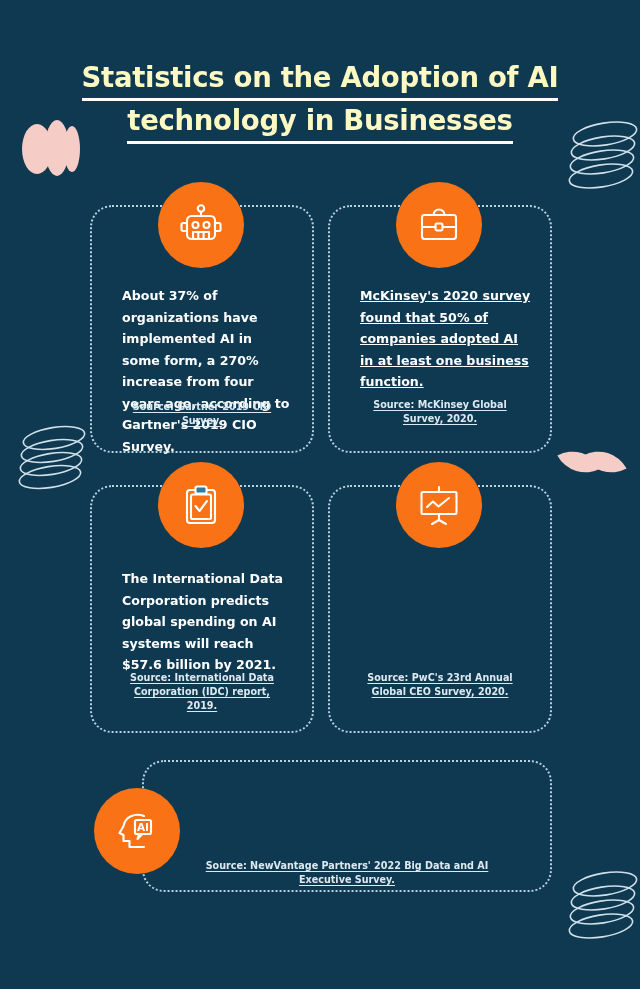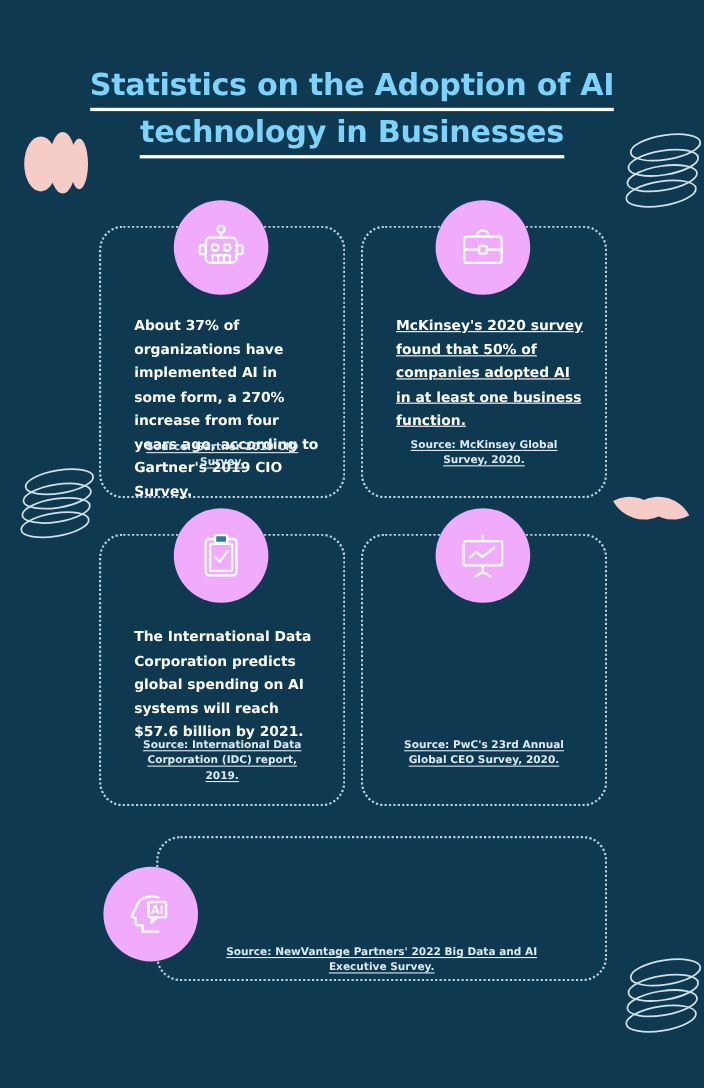--- a/index.html
+++ b/index.html
@@ -22,21 +22,21 @@
     overflow: hidden;
   }
 
   
   .title {
     position: absolute;
     left: 70px;
     top: 58px;
     width: 500px;
     text-align: center;
-    color: #7dd3fc;
+    color: #fef9c3;
     font-size: 27.5px;
     font-weight: 700;
     line-height: 39px;
     letter-spacing: -0.3px;
   }
   .title .tline {
     display: inline-block;
     border-bottom: 3px solid #ffffff;
     padding-bottom: 1px;
   }
@@ -99,21 +99,21 @@
     text-decoration: underline;
     text-underline-offset: 2px;
   }
 
   
   .icon-circle {
     position: absolute;
     width: 86px;
     height: 86px;
     border-radius: 50%;
-    background: #f0abfc;
+    background: #f97316;
     display: flex;
     align-items: center;
     justify-content: center;
   }
   .icon-circle svg { display: block; }
 
   
   .wide-text {
     position: absolute;
     text-align: center;

